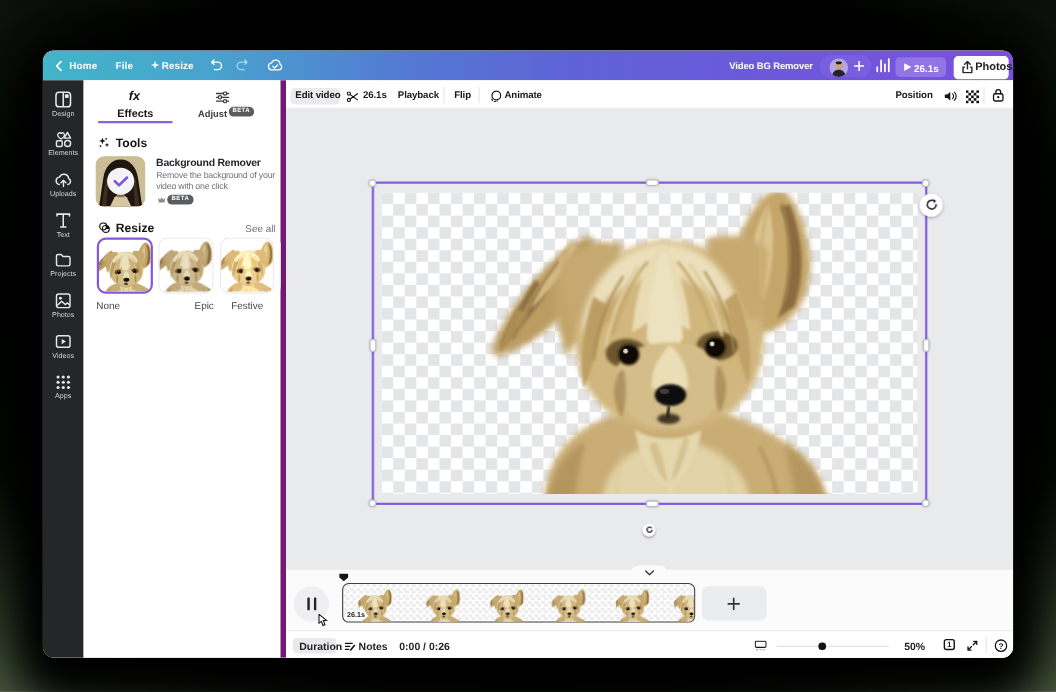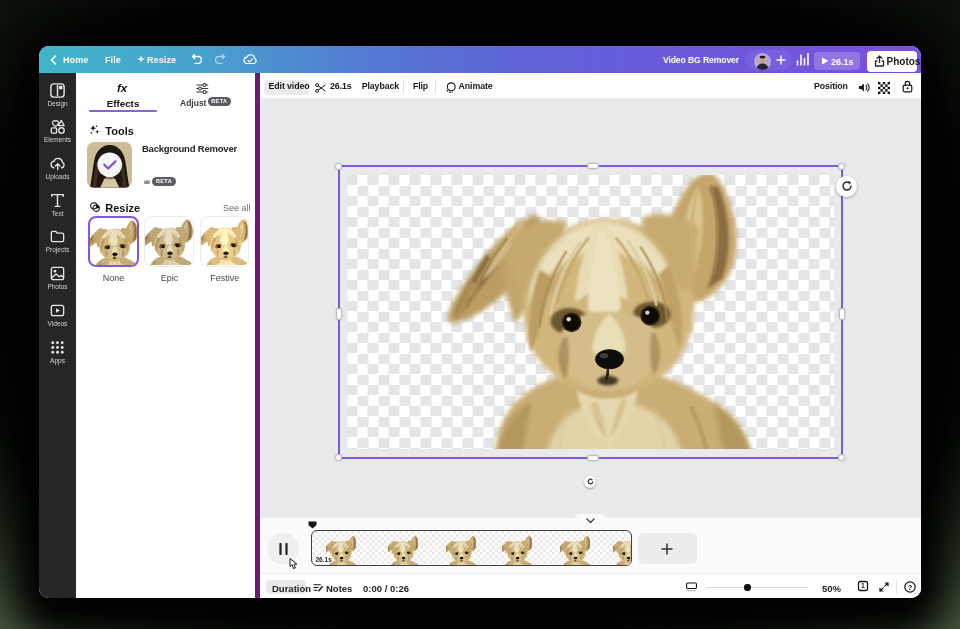--- a/index.html
+++ b/index.html
@@ -330,20 +330,21 @@
         <path d="M10 16 C8 26 7 36 5.5 45 L10 45 C10.5 35 11.5 25 13.5 17 Z" fill="#movie" opacity="0"></path>
         <path d="M9 20 C7.8 29 6.8 38 5.5 45 L9.5 45 C10 36 11 26 12.5 19 Z" fill="#433325" opacity="0.85"></path>
         <path d="M36 20 C37.2 29 38.2 38 39.5 45 L35.5 45 C35 36 34 26 32.5 19 Z" fill="#433325" opacity="0.85"></path>
         <path d="M17 37 L13 45 H32 L28 37 C24.5 34 20.5 34 17 37 Z" fill="#d6c7a0"></path>
         <path d="M19 33 C19 30 21 28.5 22.5 28.5 C24 28.5 26 30 26 33 L26 37 H19 Z" fill="#8d6f54"></path>
         <circle cx="22.5" cy="22.5" r="12.2" fill="#fcfcfd" opacity="0.97"></circle>
         <path d="M17.2 22.5 L21 26.3 L28.2 19.2" stroke="#7c52e0" stroke-width="2.3" fill="none" stroke-linecap="round" stroke-linejoin="round"></path>
       </svg>
     </div>
     <span class="abs" style="left:65.9px;top:70px;font-size:9.5px;font-weight:700;color:#232428;letter-spacing:-0.2px">Background Remover</span>
+    <span class="abs" style="left:66px;top:82px;width:132px;font-size:8px;letter-spacing:-0.2px;color:#717279;line-height:10px">Remove the background of your<br>video with one click</span>
     <svg class="abs" style="left:66.5px;top:105.5px" width="8" height="6" viewBox="0 0 8 6">
         <path d="M0.7 0.8 L2.6 2.5 L4 0.4 L5.4 2.5 L7.3 0.8 L6.6 5 H1.4 Z" fill="#8a8b90"></path>
       </svg>
     <span class="badge abs" style="left:76.2px;top:103.6px">BETA</span>
 
     <svg class="abs" style="left:13.5px;top:128.9px" width="10" height="10" viewBox="0 0 12 12">
         <circle cx="4.6" cy="4.6" r="3.8" stroke="#141414" stroke-width="1.3" fill="none"></circle>
         <circle cx="7.4" cy="7.4" r="3.8" stroke="#141414" stroke-width="1.3" fill="none"></circle>
         <path d="M7.4 3.6 A3.8 3.8 0 0 1 11.2 7.4 L7.4 7.4 Z" fill="#141414"></path>
       </svg>
@@ -362,22 +363,22 @@
     <div class="abs fcard" style="left:123.8px;top:143.3px;width:49.5px;height:50.5px;border:1px solid #ebebed;border-radius:8px;background:#fff;overflow:hidden">
       <svg width="48" height="48" viewBox="45 -10 240 240" preserveAspectRatio="xMidYMin slice" style="filter:sepia(0.35) saturate(1.2) brightness(1.03)">
           <use href="#dog"></use>
         </svg>
     </div>
     <div class="abs fcard" style="left:178.3px;top:143.3px;width:10px;height:50.5px;border:1px solid #ebebed;border-radius:8px 0 0 8px;border-right:none;background:#fff;overflow:hidden">
       <svg width="48" height="48" viewBox="45 -10 240 240" preserveAspectRatio="xMidYMin slice" style="filter:saturate(0.6)">
           <use href="#dog"></use>
         </svg>
     </div>
-    <span class="abs" style="left:11.5px;top:199.5px;width:52px;text-align:center;font-size:9px;color:#46474b">None</span>
-    <span class="abs" style="left:68.4px;top:199.5px;width:50px;text-align:center;font-size:9px;color:#46474b">Epic</span>
+    <span class="abs" style="left:11.5px;top:199.5px;width:52px;font-size:9px;color:#46474b">None</span>
+    <span class="abs" style="left:68.4px;top:199.5px;width:50px;text-align:right;font-size:9px;color:#46474b">Epic</span>
     <span class="abs" style="left:123.8px;top:199.5px;width:50px;text-align:center;font-size:9px;color:#46474b">Festive</span>
   </div>
 
   <div id="toolbar">
     <div class="abs" style="left:3.8px;top:7.2px;width:45.5px;height:14.8px;background:#ebebed;border-radius:4px"></div>
     <span class="tt" style="left:8.5px">Edit video</span>
     <svg class="abs" style="left:55.2px;top:10px" width="11" height="10" viewBox="0 0 12 11">
         <circle cx="2.3" cy="2.3" r="1.6" stroke="#141414" stroke-width="1.1" fill="none"></circle>
         <circle cx="2.3" cy="8.7" r="1.6" stroke="#141414" stroke-width="1.1" fill="none"></circle>
         <path d="M3.6 3.3 L11 8.6 M3.6 7.7 L11 2.4" stroke="#141414" stroke-width="1.1" stroke-linecap="round"></path>

